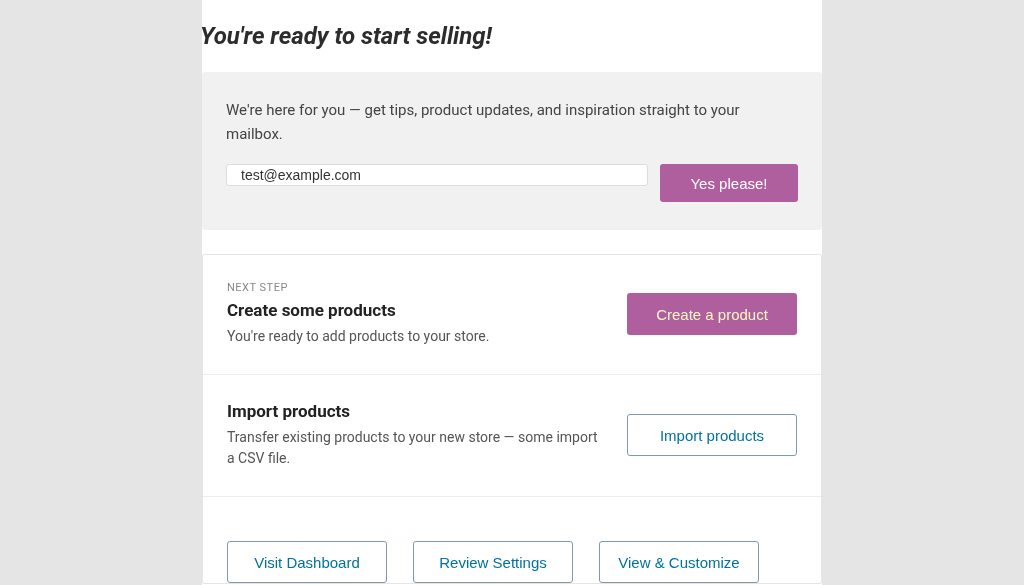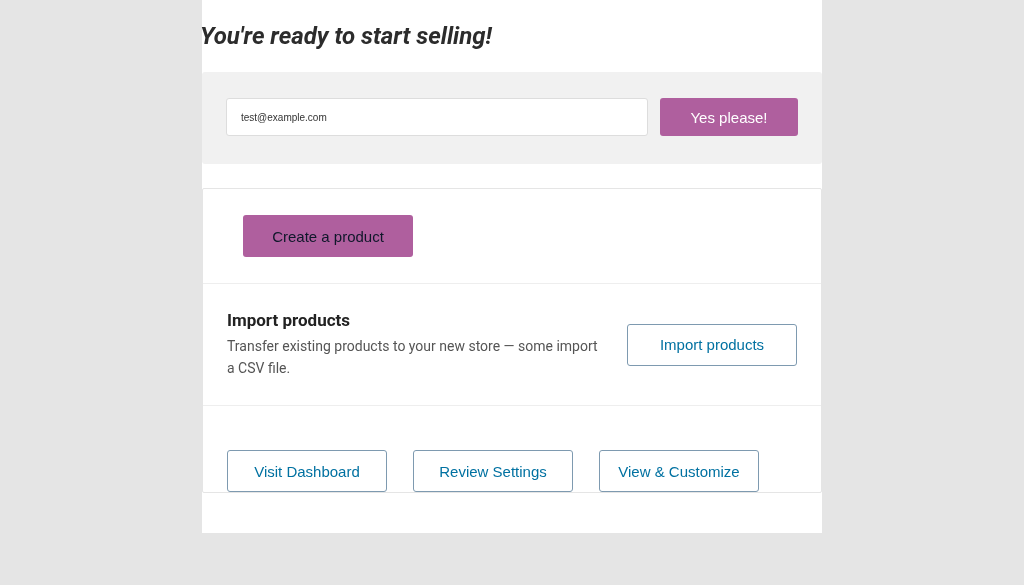--- a/index.html
+++ b/index.html
@@ -38,25 +38,25 @@
       font-size: 15px;
       line-height: 1.6;
       margin-bottom: 18px;
     }
     .subscribe-row {
       display: flex;
       gap: 12px;
     }
     .email-input {
       flex: 1;
-      height: 38px;
+      height: 22px;
       border: 1px solid #ddd;
       border-radius: 3px;
       padding: 0 14px;
-      font-size: 10px;
+      font-size: 14px;
       color: #333;
       background: #fff;
     }
     .btn {
       display: inline-flex;
       align-items: center;
       justify-content: center;
       border-radius: 3px;
       font-size: 15px;
       cursor: pointer;
@@ -65,21 +65,21 @@
       white-space: nowrap;
     }
     .btn-purple {
       background: #af5f9e;
       color: #fff;
       height: 38px;
       width: 138px;
     }
     .btn-purple-large {
       background: #af5f9e;
-      color: #0f172a;
+      color: #fef9c3;
       padding: 0 20px;
       height: 42px;
       width: 170px;
       margin-left: 16px;
     }
     .btn-outline {
       background: #fff;
       color: #0071a1;
       border: 1px solid #7e9ab0;
       height: 42px;
@@ -135,29 +135,35 @@
     }
   </style>
 </head>
 <body>
 
 <div class="wizard">
 
   <h1 class="page-title">You're ready to start selling!</h1>
 
   <div class="subscribe-box">
+    <p class="subscribe-text">We're here for you — get tips, product updates, and inspiration straight to your mailbox.</p>
     <div class="subscribe-row">
       <input type="text" class="email-input" value="test@example.com" style="">
       <button class="btn btn-purple">Yes please!</button>
     </div>
   </div>
 
   <div class="card-stack">
 
     <div class="card-section">
+      <div class="card-left">
+        <div class="eyebrow">NEXT STEP</div>
+        <div class="card-title">Create some products</div>
+        <div class="card-desc">You're ready to add products to your store.</div>
+      </div>
       <button class="btn btn-purple-large">Create a product</button>
     </div>
 
     <div class="card-section">
       <div class="card-left">
         <div class="card-title">Import products</div>
         <div class="card-desc">Transfer existing products to your new store — some import a CSV file.</div>
       </div>
       <button class="btn btn-outline">Import products</button>
     </div>

